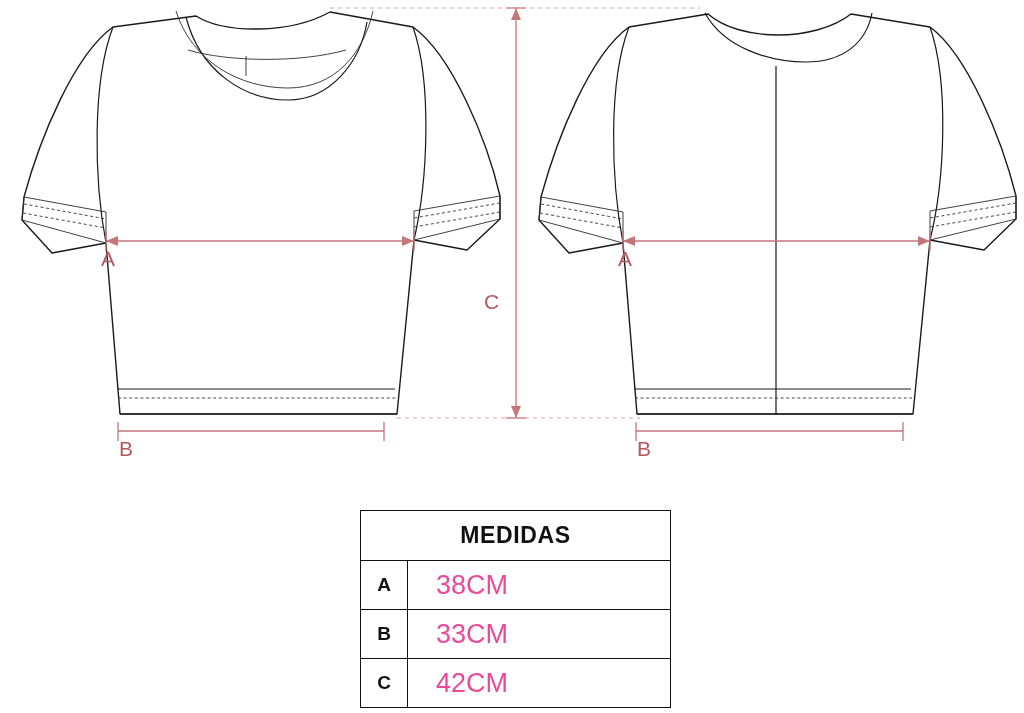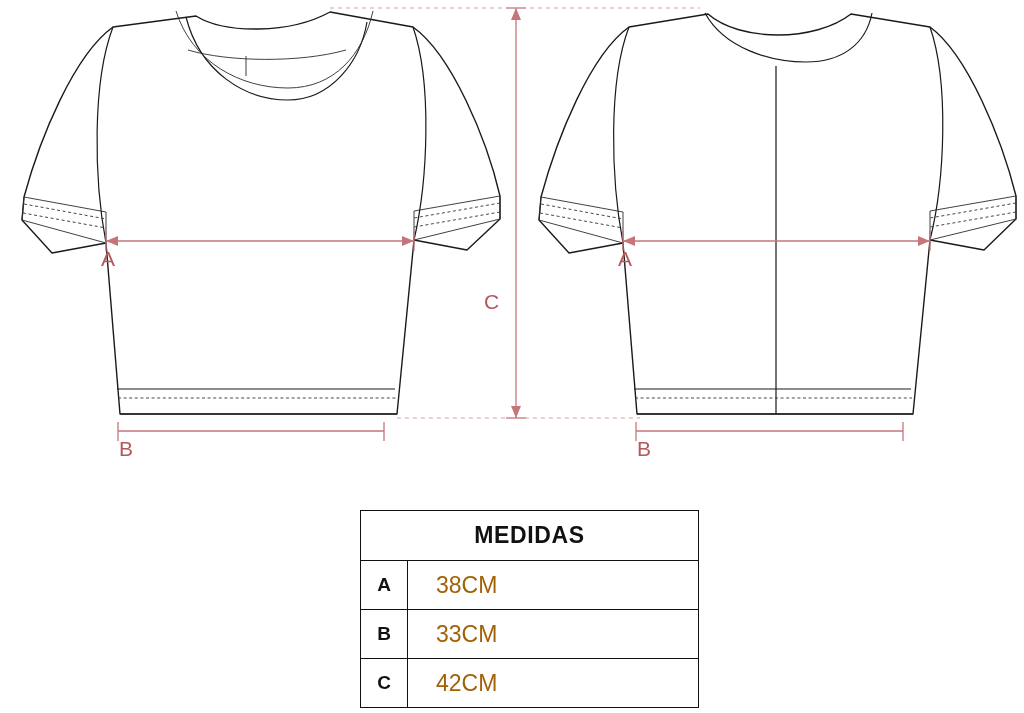--- a/index.html
+++ b/index.html
@@ -64,21 +64,21 @@
     font-family: "Liberation Sans", sans-serif;
     font-size: 21px;
     font-weight: 400;
   }
 
   
   #measure-table {
     position: absolute;
     left: 360px;
     top: 510px;
-    width: 339px;
+    width: 311px;
     border: 1.6px solid #111111;
     border-collapse: collapse;
     background: #ffffff;
   }
   #measure-table td, #measure-table th {
     border: 1.4px solid #111111;
     padding: 0;
     margin: 0;
   }
   .tbl-title {
@@ -93,22 +93,22 @@
     width: 46px;
     text-align: center;
     font-size: 19px;
     font-weight: bold;
     color: #111111;
     height: 48px;
   }
   .tbl-val {
     text-align: left;
     padding-left: 28px !important;
-    font-size: 23px;
-    color: #a16207;
+    font-size: 27px;
+    color: #ec4899;
     height: 48px;
   }
 </style>
 </head>
 <body>
 
 <div id="stage">
 
   <svg class="tech" viewBox="0 0 1024 713">
 

